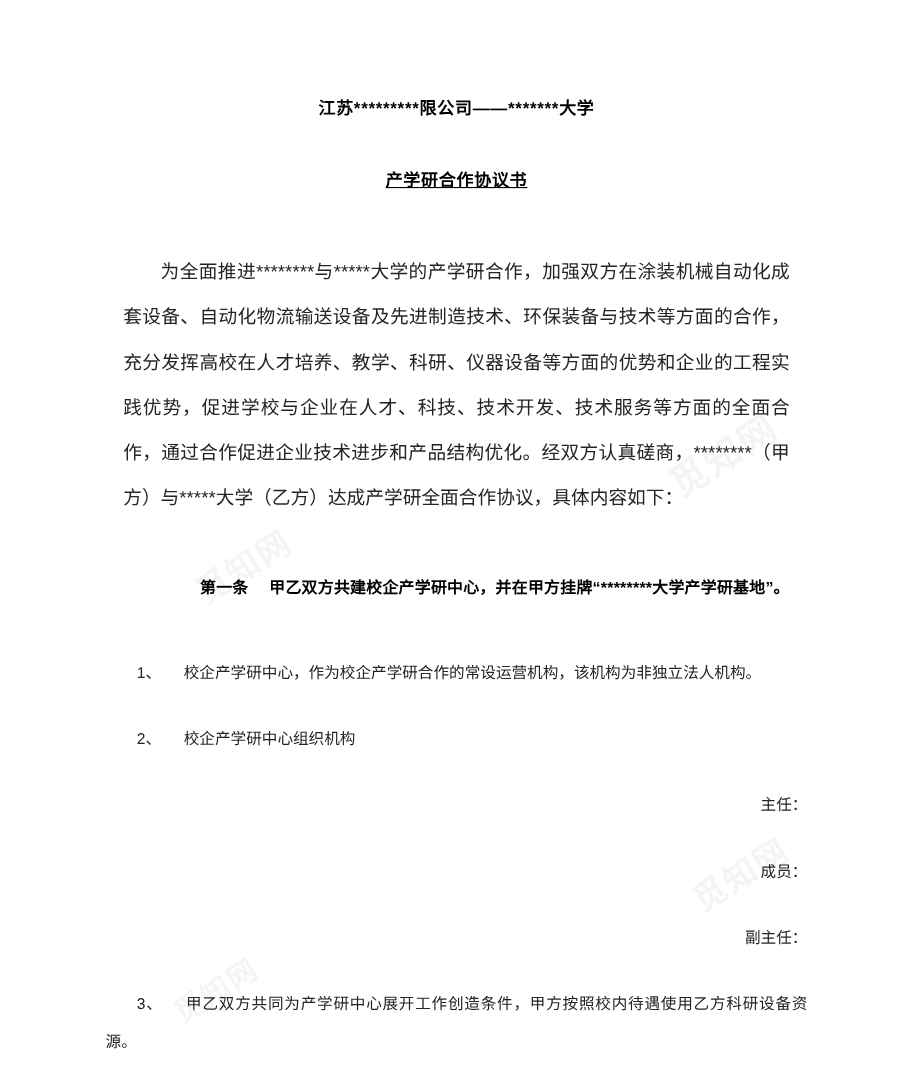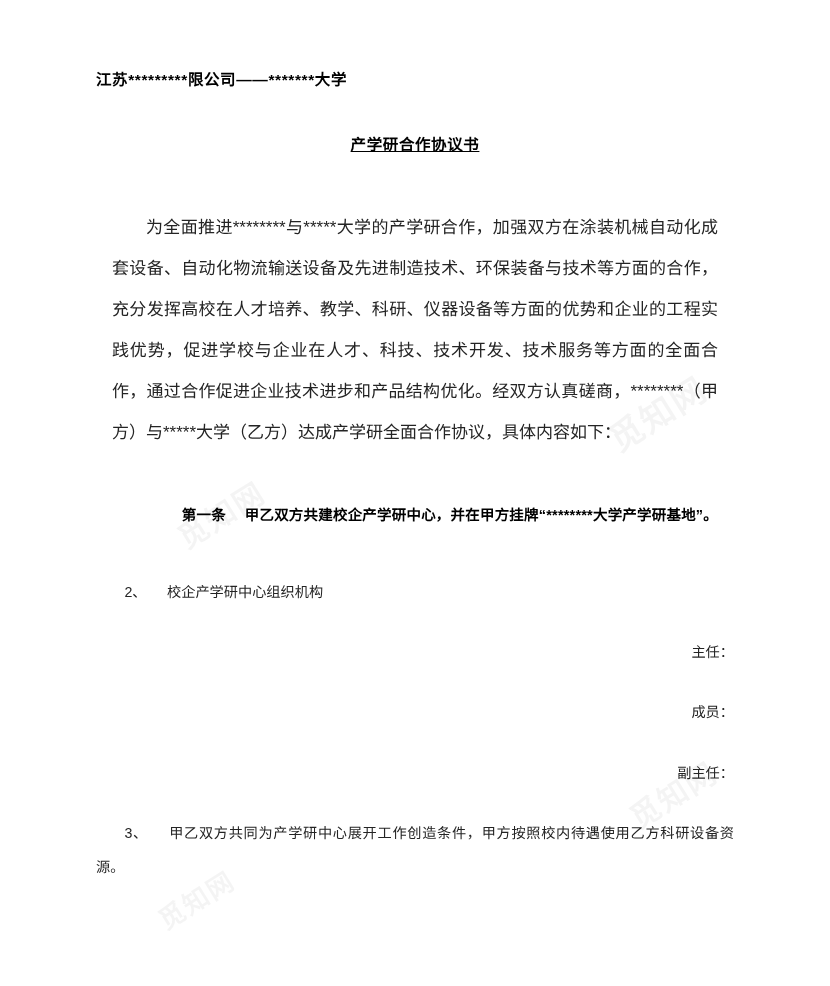--- a/index.html
+++ b/index.html
@@ -48,25 +48,26 @@
   .wm-d { left: 150px; top: 905px; font-size: 26px; }
 
   .content {
     position: relative;
     z-index: 2;
     padding: 0 96px;
     box-sizing: border-box;
   }
 
   .doc-title-1 {
+    text-align: center;
     font-size: 15.5px;
     font-weight: 700;
     letter-spacing: 0.6px;
     margin: 0;
-    padding-top: 68px;
+    padding-top: 88px;
     line-height: 1.5;
     color: #000;
   }
   .doc-title-2 {
     text-align: center;
     font-size: 15.5px;
     font-weight: 700;
     letter-spacing: 0.6px;
     margin: 0;
     padding-top: 42px;
@@ -146,20 +147,23 @@
     <h1 class="doc-title-1">江苏*********限公司——*******大学</h1>
 
     <h2 class="doc-title-2">产学研合作协议书</h2>
 
     <p class="body-para para-lead indent2">为全面推进********与*****大学的产学研合作，加强双方在涂装机械自动化成套设备、自动化物流输送设备及先进制造技术、环保装备与技术等方面的合作，充分发挥高校在人才培养、教学、科研、仪器设备等方面的优势和企业的工程实践优势，促进学校与企业在人才、科技、技术开发、技术服务等方面的全面合作，通过合作促进企业技术进步和产品结构优化。经双方认真磋商，********（甲方）与*****大学（乙方）达成产学研全面合作协议，具体内容如下：</p>
 
     <p class="clause-heading">
       <span>第一条</span><span class="gap"></span><span>甲乙双方共建校企产学研中心，并在甲方挂牌“********大学产学研基地”。</span>
     </p>
 
+    <p class="list-item">
+      <span>1、</span><span class="num-gap"></span><span>校企产学研中心，作为校企产学研合作的常设运营机构，该机构为非独立法人机构。</span>
+    </p>
 
     <p class="list-item">
       <span>2、</span><span class="num-gap"></span><span>校企产学研中心组织机构</span>
     </p>
 
     <p class="plain-line">主任：</p>
 
     <p class="plain-line">成员：</p>
 
     <p class="plain-line">副主任：</p>

